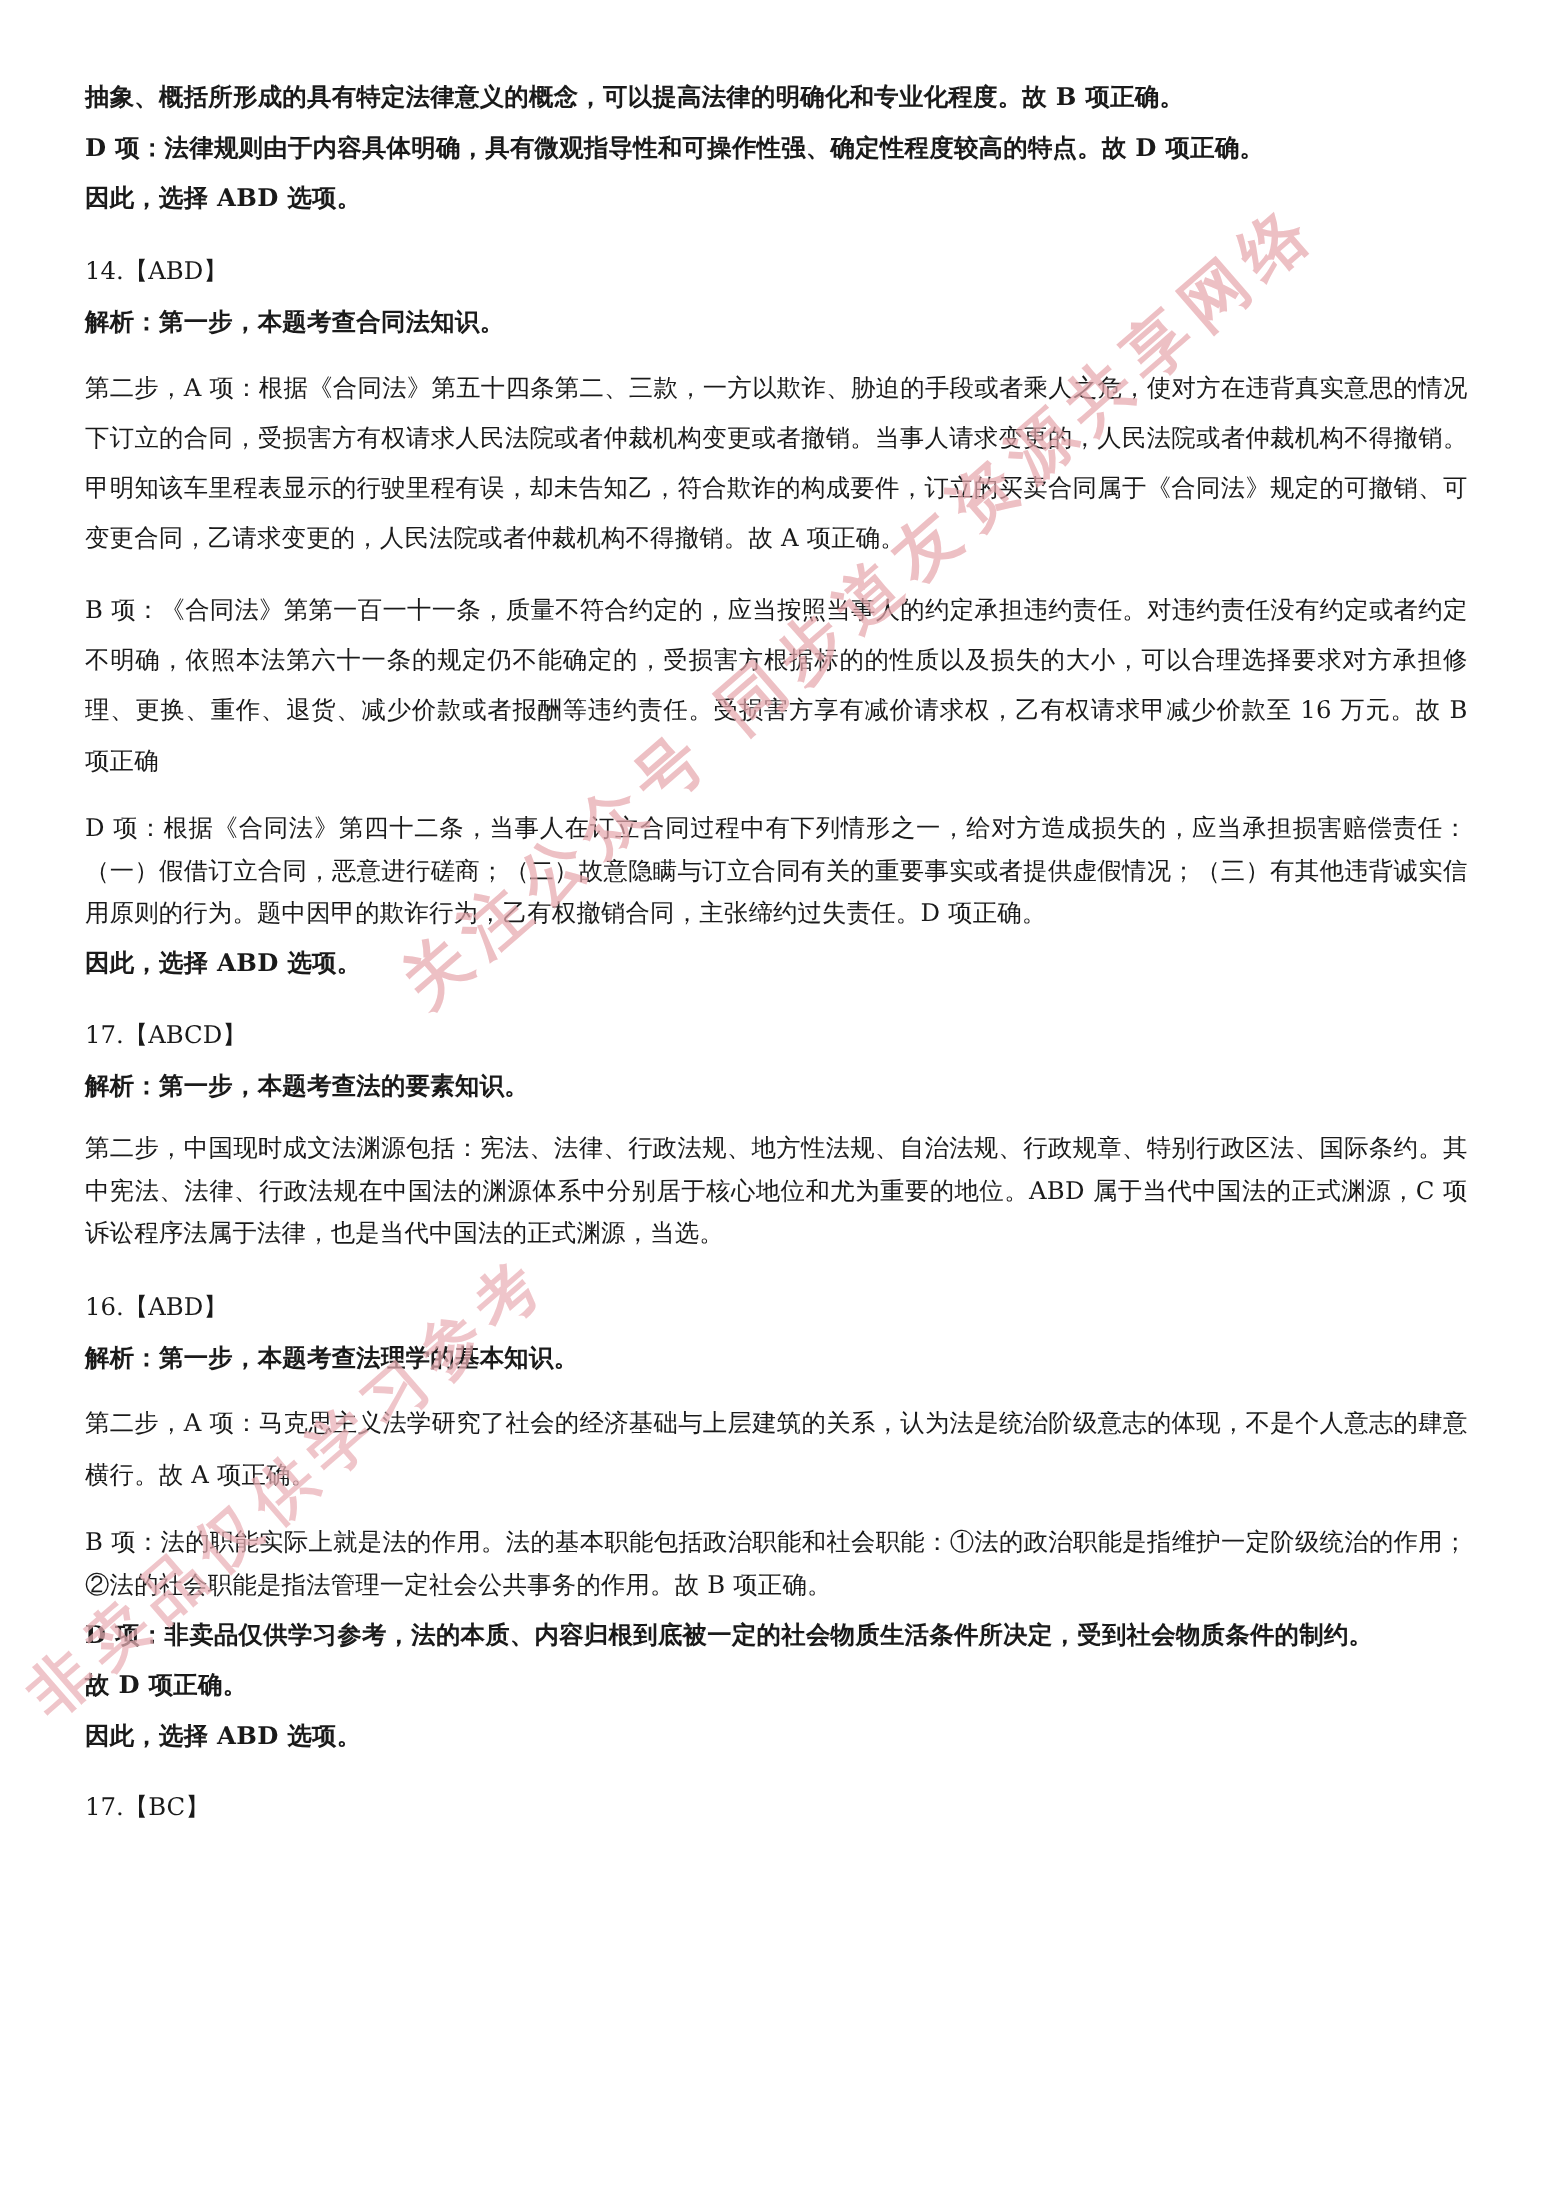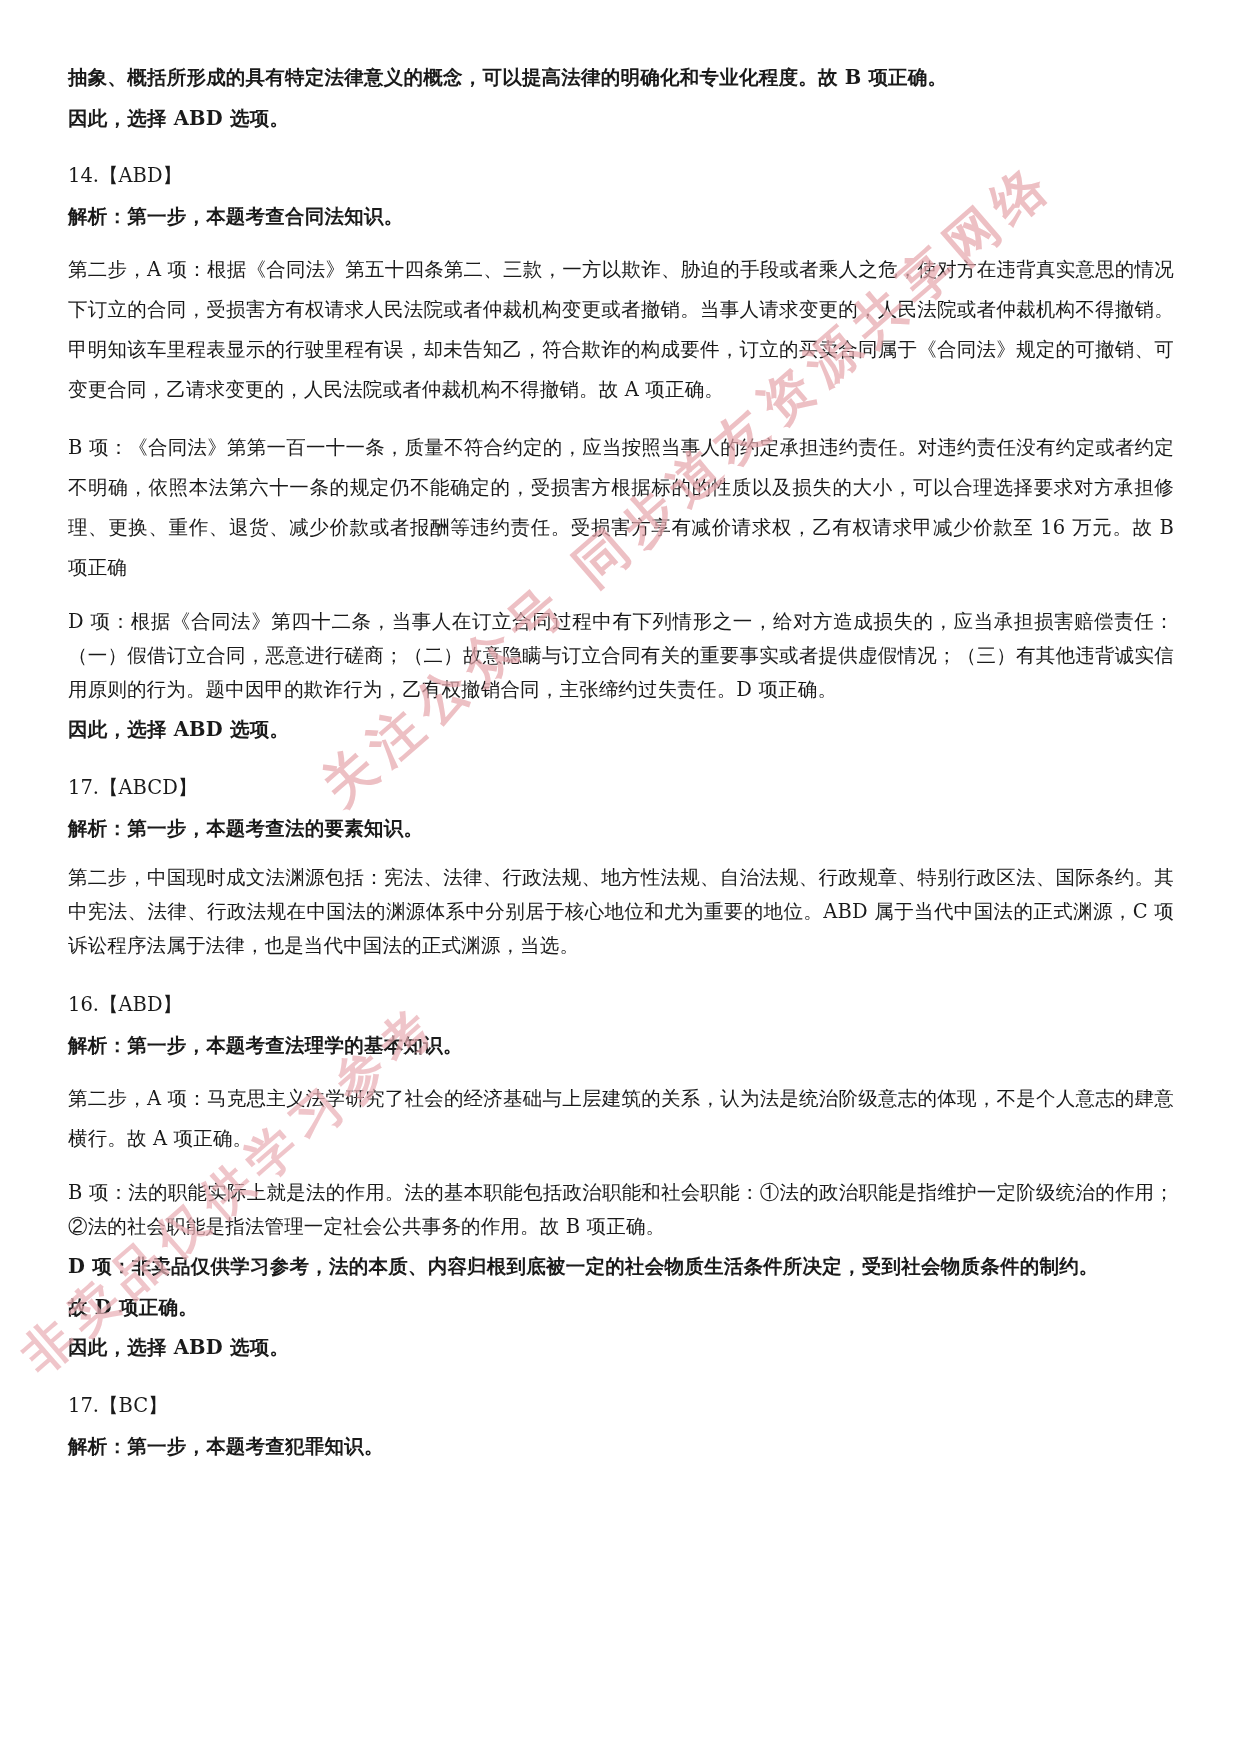--- a/index.html
+++ b/index.html
@@ -91,20 +91,21 @@
 <div class="page">
 
   <div class="watermark-layer">
     <div class="wm wm-a">关注公众号 同步道友资源共享网络</div>
     <div class="wm wm-b">非卖品仅供学习参考</div>
   </div>
 
   <div class="content">
 
     <p class="line">抽象、概括所形成的具有特定法律意义的概念，可以提高法律的明确化和专业化程度。故 B 项正确。</p>
+    <p class="line">D 项：法律规则由于内容具体明确，具有微观指导性和可操作性强、确定性程度较高的特点。故 D 项正确。</p>
     <p class="line">因此，选择 ABD 选项。</p>
 
     <p class="heading">14.【ABD】</p>
     <p class="line">解析：第一步，本题考查合同法知识。</p>
     <p class="para">第二步，A 项：根据《合同法》第五十四条第二、三款，一方以欺诈、胁迫的手段或者乘人之危，使对方在违背真实意思的情况下订立的合同，受损害方有权请求人民法院或者仲裁机构变更或者撤销。当事人请求变更的，人民法院或者仲裁机构不得撤销。甲明知该车里程表显示的行驶里程有误，却未告知乙，符合欺诈的构成要件，订立的买卖合同属于《合同法》规定的可撤销、可变更合同，乙请求变更的，人民法院或者仲裁机构不得撤销。故 A 项正确。</p>
     <p class="para">B 项：《合同法》第第一百一十一条，质量不符合约定的，应当按照当事人的约定承担违约责任。对违约责任没有约定或者约定不明确，依照本法第六十一条的规定仍不能确定的，受损害方根据标的的性质以及损失的大小，可以合理选择要求对方承担修理、更换、重作、退货、减少价款或者报酬等违约责任。受损害方享有减价请求权，乙有权请求甲减少价款至 16 万元。故 B 项正确</p>
     <p class="para tight">D 项：根据《合同法》第四十二条，当事人在订立合同过程中有下列情形之一，给对方造成损失的，应当承担损害赔偿责任：（一）假借订立合同，恶意进行磋商；（二）故意隐瞒与订立合同有关的重要事实或者提供虚假情况；（三）有其他违背诚实信用原则的行为。题中因甲的欺诈行为，乙有权撤销合同，主张缔约过失责任。D 项正确。</p>
     <p class="line">因此，选择 ABD 选项。</p>
 
     <p class="heading">17.【ABCD】</p>
@@ -113,16 +114,15 @@
 
     <p class="heading">16.【ABD】</p>
     <p class="line">解析：第一步，本题考查法理学的基本知识。</p>
     <p class="para">第二步，A 项：马克思主义法学研究了社会的经济基础与上层建筑的关系，认为法是统治阶级意志的体现，不是个人意志的肆意横行。故 A 项正确。</p>
     <p class="para tight">B 项：法的职能实际上就是法的作用。法的基本职能包括政治职能和社会职能：①法的政治职能是指维护一定阶级统治的作用；②法的社会职能是指法管理一定社会公共事务的作用。故 B 项正确。</p>
     <p class="line">D 项：非卖品仅供学习参考，法的本质、内容归根到底被一定的社会物质生活条件所决定，受到社会物质条件的制约。</p>
     <p class="line">故 D 项正确。</p>
     <p class="line">因此，选择 ABD 选项。</p>
 
     <p class="heading">17.【BC】</p>
-    <p class="line">解析：第一步，本题考查犯罪知识。</p>
 
   </div>
 </div>
 
 </body></html>

